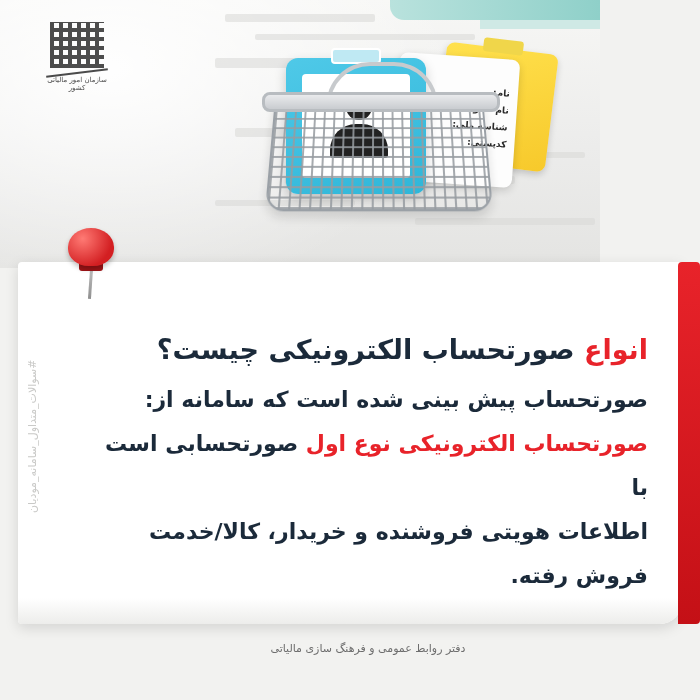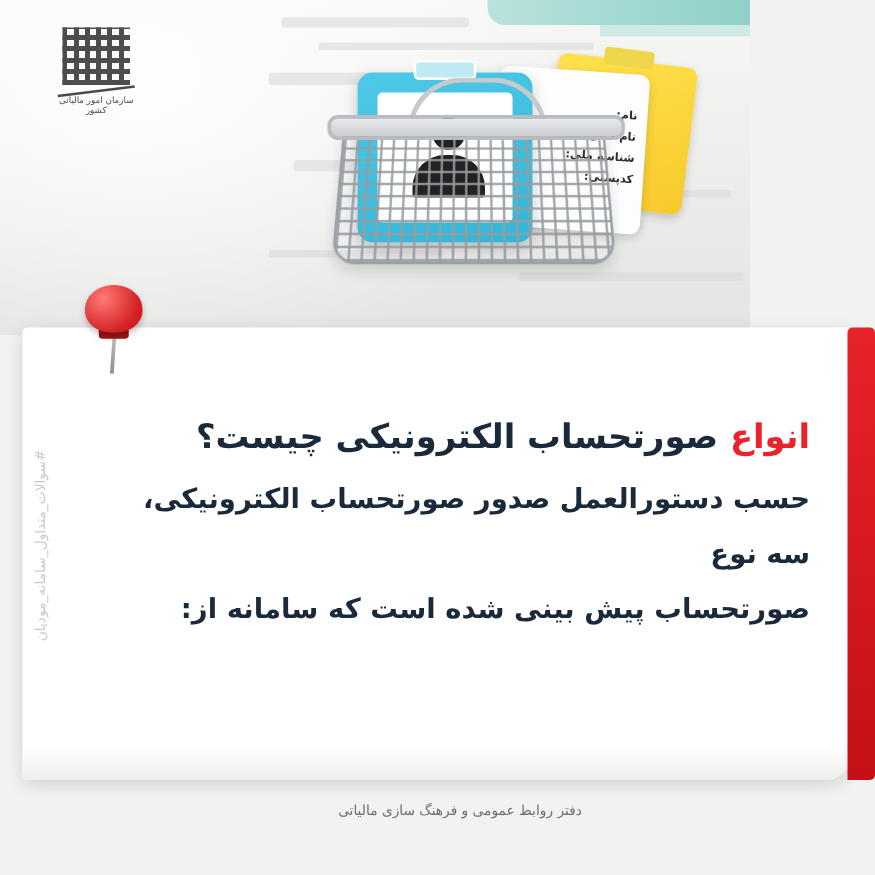--- a/index.html
+++ b/index.html
@@ -375,20 +375,23 @@
     <div class="needle"></div>
     <div class="neck"></div>
     <div class="head"></div>
   </div>
 
   <div class="content">
     <div class="title">
       <span class="hl">انواع</span><span> صورتحساب الکترونیکی چیست؟</span>
     </div>
     <div class="para">
-      <div>حسب دستورالعمل صدور صورتحساب الکترونیکی، سه نوع</div>
       <div>صورتحساب پیش بینی شده است که سامانه از:</div>
+      <div>
+        <span class="hl">صورتحساب الکترونیکی نوع اول</span><span> صورتحسابی است با</span>
+      </div>
+      <div>اطلاعات هویتی فروشنده و خریدار، کالا/خدمت فروش رفته.</div>
     </div>
   </div>
 
   <div class="footer-note">دفتر روابط عمومی و فرهنگ سازی مالیاتی</div>
 
 </div>
 
 </body></html>

